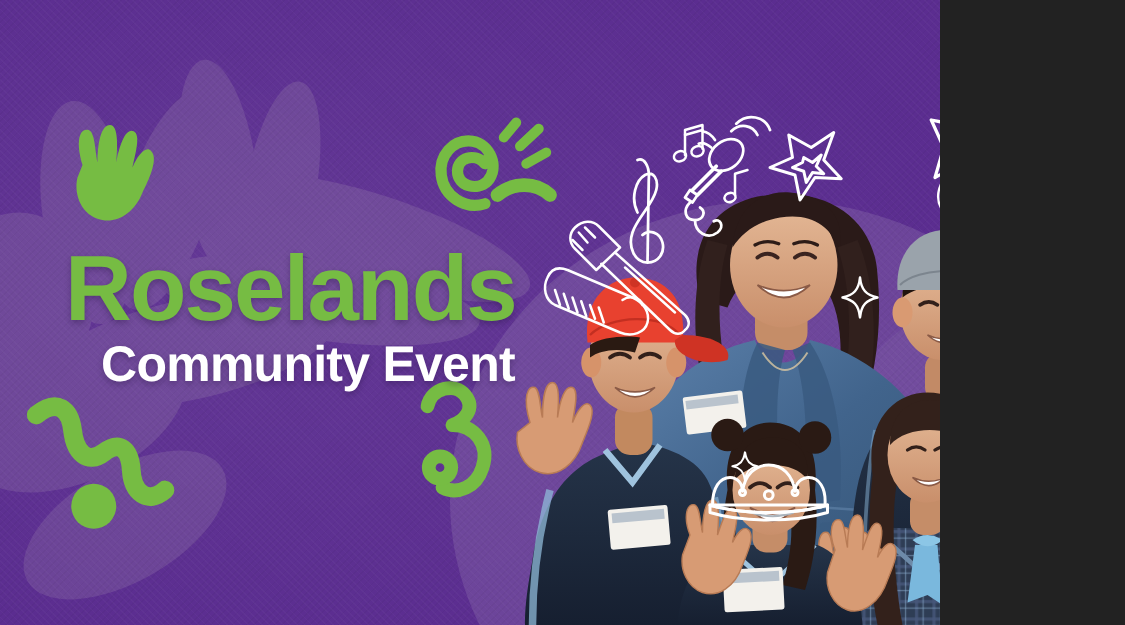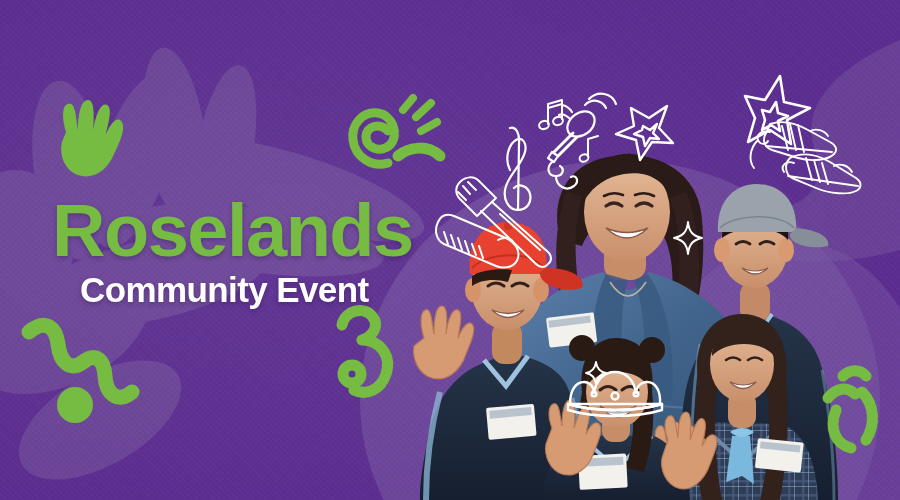--- a/index.html
+++ b/index.html
@@ -3,21 +3,21 @@
 <meta charset="utf-8">
 <title>Roselands Community Event Banner</title>
 <style>
   html, body {
     margin: 0;
     padding: 0;
     background: #222;
   }
   #banner {
     position: relative;
-    width: 900px;
+    width: 752px;
     height: 500px;
     overflow: hidden;
     background: #5b2d90;
     font-family: "Liberation Sans", sans-serif;
     user-select: none;
   }
 
   
   .bg-base {
     position: absolute;
@@ -57,26 +57,27 @@
     margin: 0;
     font-size: 74px;
     line-height: .95;
     font-weight: bold;
     letter-spacing: -1.5px;
     color: #76bc43;
     text-shadow: 0 2px 5px rgba(28,10,50,.30);
   }
   .subhead {
     margin: 6px 0 0 28px;
-    font-size: 35px;
+    font-size: 40px;
     line-height: 1;
     font-weight: bold;
     letter-spacing: -.6px;
     color: #ffffff;
     text-shadow: 0 2px 5px rgba(28,10,50,.30);
+    text-align: center;
   }
 
   
   .photo-layer {
     position: absolute;
     right: 0;
     bottom: 0;
     width: 520px;
     height: 380px;
     z-index: 30;

